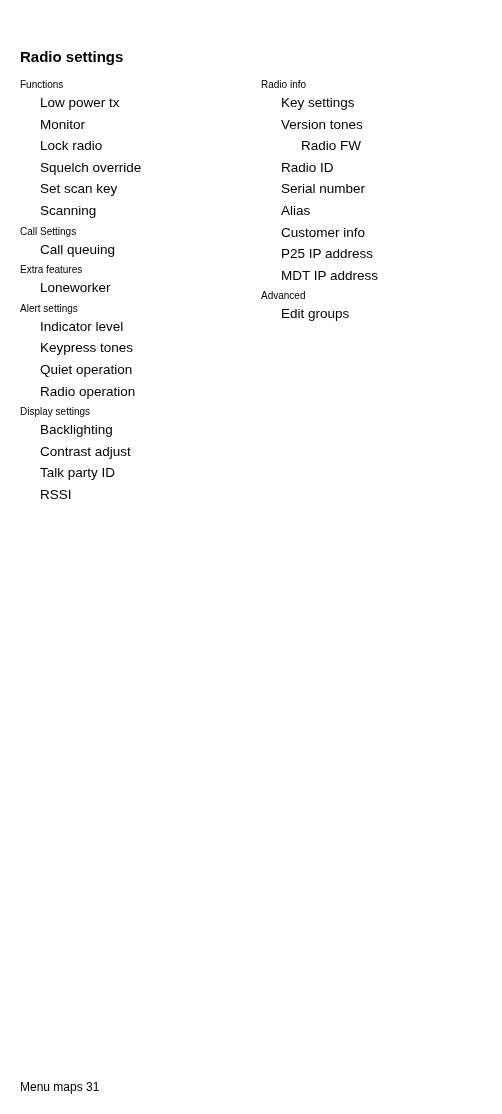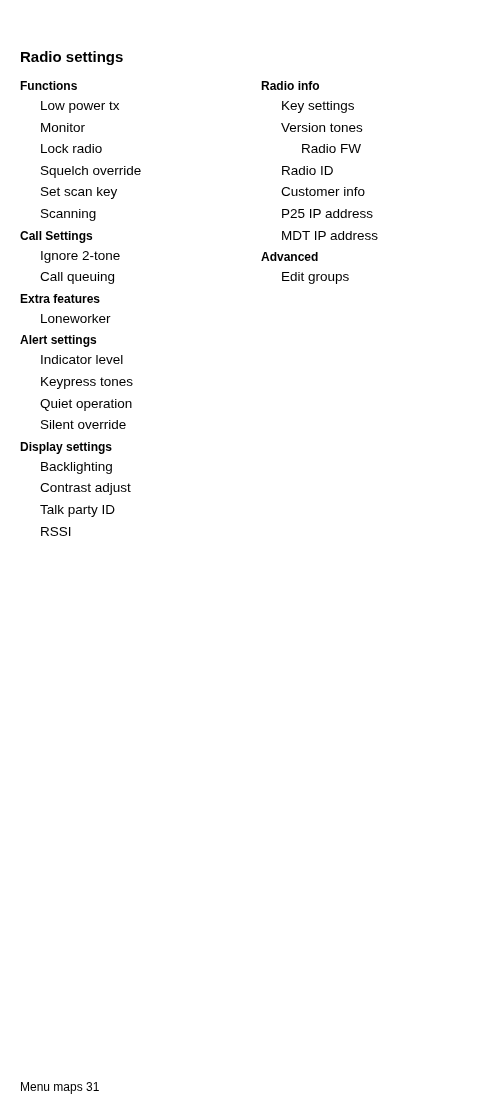--- a/index.html
+++ b/index.html
@@ -43,22 +43,22 @@
       width: 50%;
       padding-right: 10px;
     }
 
     .column-right {
       width: 50%;
       padding-left: 10px;
     }
 
     .section-header {
-      font-weight: bold;
-      font-size: 12px;
+      font-weight: normal;
+      font-size: 10px;
       margin-top: 4px;
       margin-bottom: 2px;
     }
 
     .menu-item {
       font-size: 13.5px;
       padding-left: 20px;
       line-height: 1.6;
     }
 
@@ -89,46 +89,47 @@
 
       <div class="section-header">Functions</div>
       <div class="menu-item">Low power tx</div>
       <div class="menu-item">Monitor</div>
       <div class="menu-item">Lock radio</div>
       <div class="menu-item">Squelch override</div>
       <div class="menu-item">Set scan key</div>
       <div class="menu-item">Scanning</div>
 
       <div class="section-header">Call Settings</div>
-      <div class="menu-item">Ignore 2-tone</div>
       <div class="menu-item">Call queuing</div>
 
       <div class="section-header">Extra features</div>
       <div class="menu-item">Loneworker</div>
 
       <div class="section-header">Alert settings</div>
       <div class="menu-item">Indicator level</div>
       <div class="menu-item">Keypress tones</div>
       <div class="menu-item">Quiet operation</div>
-      <div class="menu-item">Silent override</div>
+      <div class="menu-item">Radio operation</div>
 
       <div class="section-header">Display settings</div>
       <div class="menu-item">Backlighting</div>
       <div class="menu-item">Contrast adjust</div>
       <div class="menu-item">Talk party ID</div>
       <div class="menu-item">RSSI</div>
     </div>
 
     <div class="column-right">
 
       <div class="section-header">Radio info</div>
       <div class="menu-item">Key settings</div>
       <div class="menu-item">Version tones</div>
       <div class="menu-item-indented">Radio FW</div>
       <div class="menu-item">Radio ID</div>
+      <div class="menu-item">Serial number</div>
+      <div class="menu-item">Alias</div>
       <div class="menu-item">Customer info</div>
       <div class="menu-item">P25 IP address</div>
       <div class="menu-item">MDT IP address</div>
 
       <div class="section-header">Advanced</div>
       <div class="menu-item">Edit groups</div>
     </div>
 
   </div>
 

